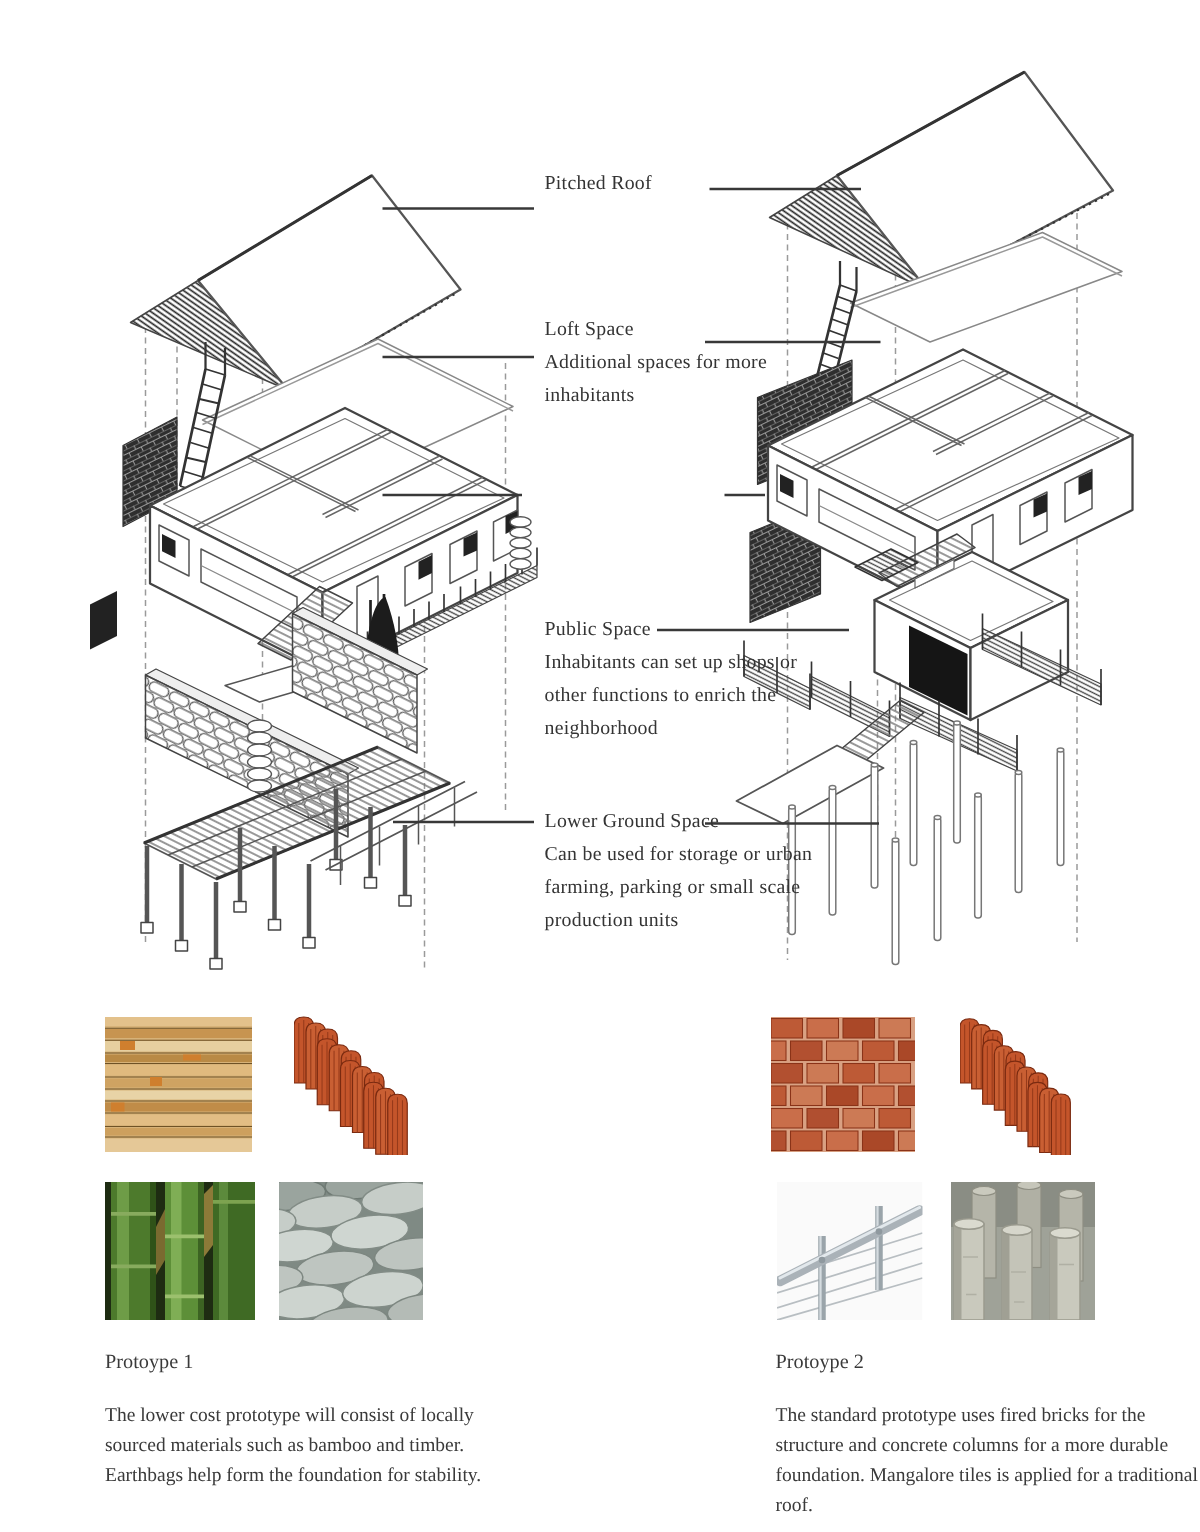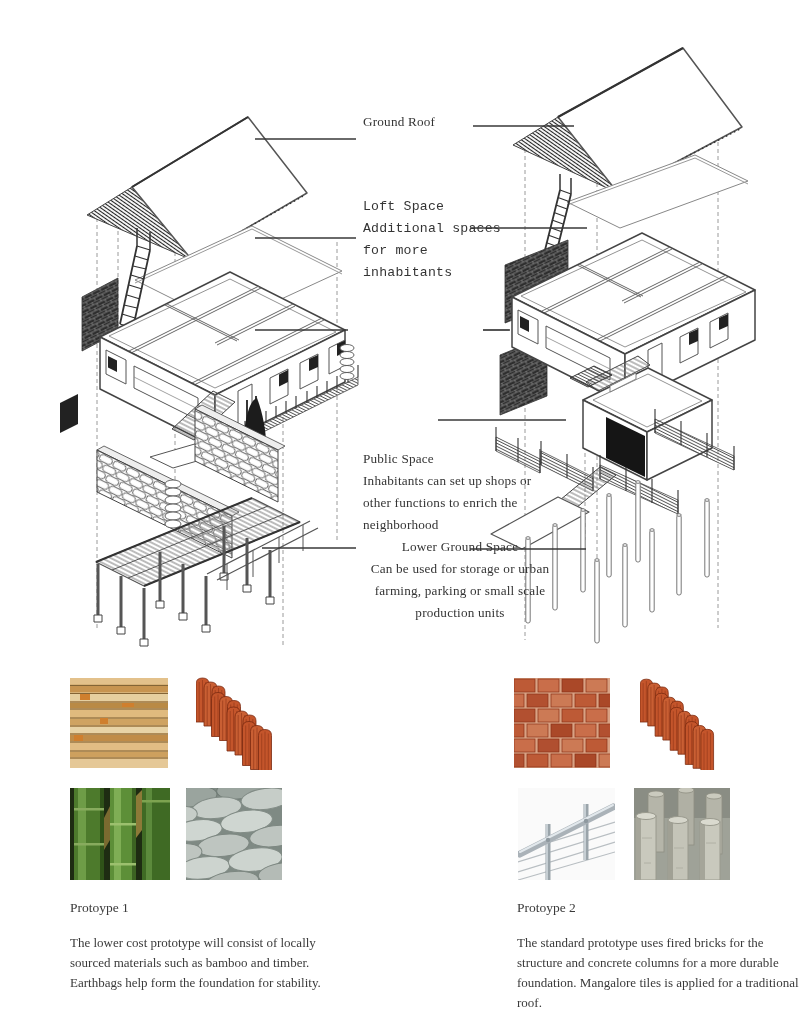--- a/index.html
+++ b/index.html
@@ -2,24 +2,24 @@
 <html><head>
 <meta charset="utf-8">
 <style>
   html,body{margin:0;padding:0;background:#ffffff;}
   .page{position:relative;width:800px;height:1021px;background:#ffffff;overflow:hidden;
         font-family:"Liberation Serif", serif;color:#3d3d3d;}
   .diagram-svg{position:absolute;left:0;top:0;}
   .annotation{position:absolute;font-size:13.2px;line-height:22px;letter-spacing:.2px;color:#343434;}
   .annotation .ann-title{display:block;}
   .a1{left:363px;top:111px;width:160px;}
-  .a2{left:363px;top:196px;width:160px;font-family:Liberation Mono, monospace;}
+  .a2{left:363px;top:208px;width:160px;}
   .a3{left:363px;top:309px;width:172px;}
-  .a4{left:363px;top:408px;width:192px;margin-top:40px;}
-  .a5{left:363px;top:536px;width:194px;text-align:center;}
+  .a4{left:363px;top:408px;width:192px;}
+  .a5{left:363px;top:536px;width:194px;}
   .swatch{position:absolute;}
   .swatch svg{display:block;}
   .proto{position:absolute;font-size:13px;line-height:20px;color:#3a3a3a;}
   .proto .proto-title{display:block;font-size:13.5px;margin-bottom:15px;}
   .p1{left:70px;top:898px;width:276px;}
   .p2{left:517px;top:898px;width:292px;}
 </style>
 </head>
 <body>
 
@@ -276,21 +276,21 @@
     <path d="M470,228 H587"></path>
     <path d="M255,330 H348"></path>
     <path d="M483,330 H510"></path>
     <path d="M438,420 H566"></path>
     <path d="M262,548 H356"></path>
     <path d="M470,549 H586"></path>
   </g>
 </svg>
 
 <div class="annotation a1">
-  <span class="ann-title">Ground Roof</span>
+  <span class="ann-title">Pitched Roof</span>
 </div>
 <div class="annotation a2">
   <span class="ann-title">Loft Space</span>
   <span class="ann-desc">Additional spaces for more inhabitants</span>
 </div>
 <div class="annotation a4">
   <span class="ann-title">Public Space</span>
   <span class="ann-desc">Inhabitants can set up shops or other functions to enrich the neighborhood</span>
 </div>
 <div class="annotation a5">

